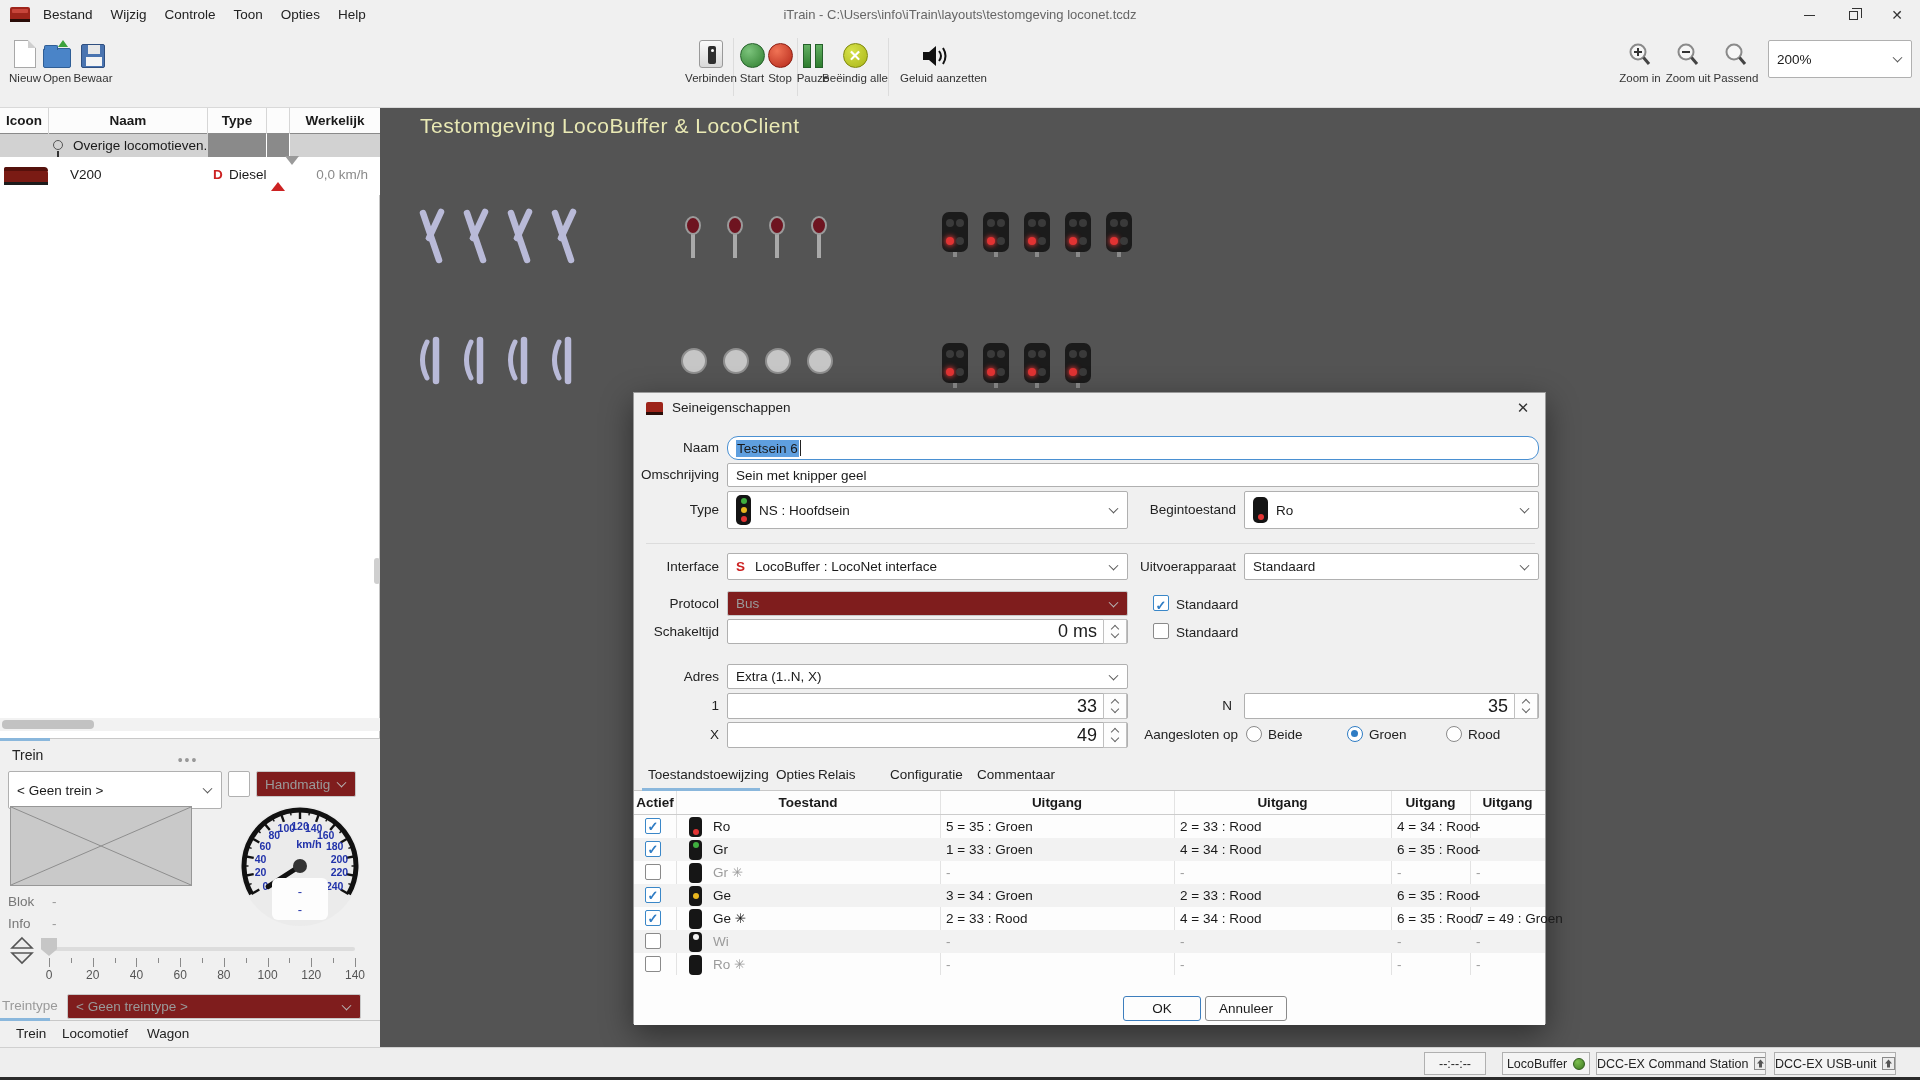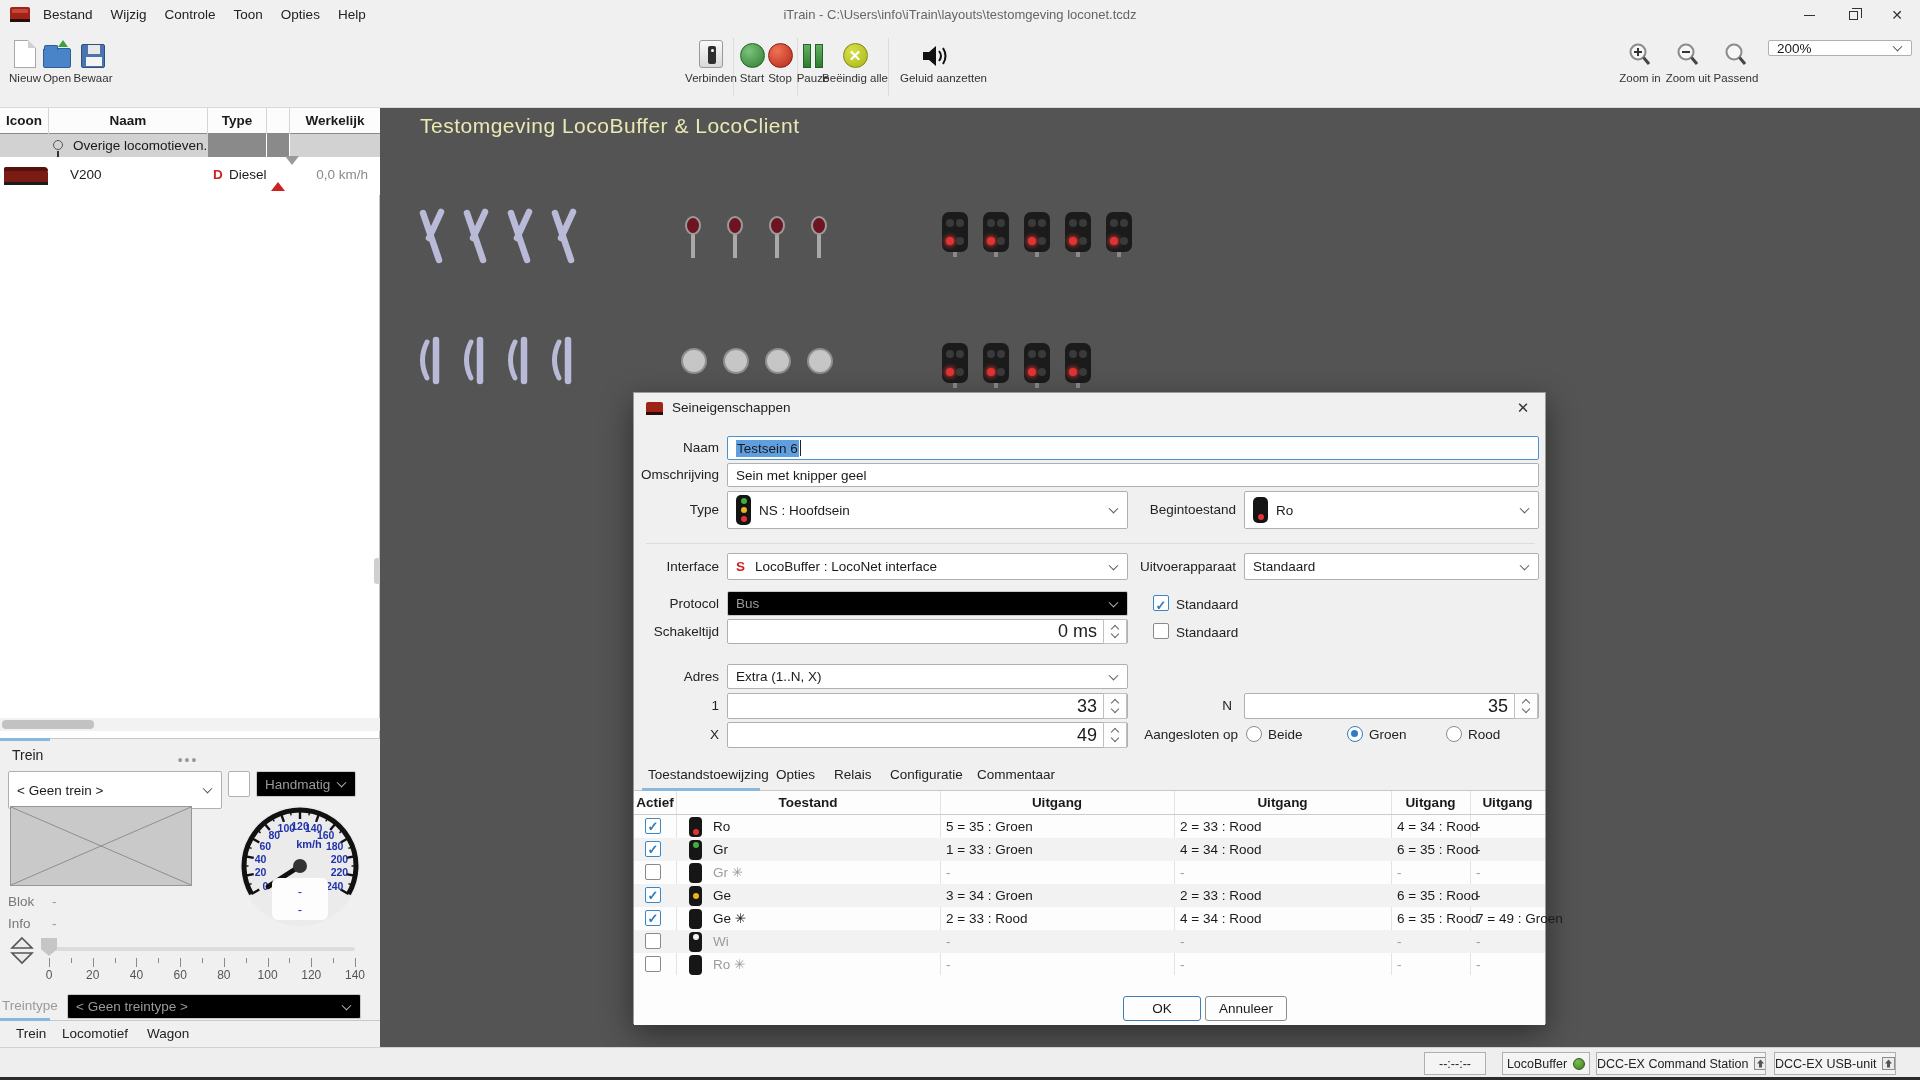--- a/index.html
+++ b/index.html
@@ -66,21 +66,21 @@
 
   
   .trein-panel { position:absolute; left:0; top:630px; width:380px; height:309px; background:#f0f0f0; }
   .tp-topline { position:absolute; left:0; top:0; width:380px; height:1px; background:#c8c8c8; }
   .tp-topblue { position:absolute; left:0; top:0; width:50px; height:3px; background:#8ab7dc; }
   .tp-title { position:absolute; left:12px; top:9px; font-size:14px; color:#222; }
   .tp-dots { position:absolute; left:168px; top:14px; width:40px; text-align:center; color:#999; font-size:14px; letter-spacing:2px; }
   .combo { position:relative; background:#fff; border:1px solid #b0b0b0; border-radius:2px; font-size:13.5px; }
   .combo .val { position:absolute; left:8px; top:0; bottom:0; display:flex; align-items:center; white-space:nowrap; }
   .chev { position:absolute; right:10px; top:50%; width:7px; height:7px; border-right:1.6px solid #555; border-bottom:1.6px solid #555; transform:translateY(-70%) rotate(45deg); }
-  .combo.disabled { background:#000000; border-color:#c8c8c8; color:#9a9a9a; }
+  .combo.disabled { background:#7f1d1d; border-color:#c8c8c8; color:#9a9a9a; }
   .combo.disabled .chev { border-color:#b8b8b8; }
   .img-box { position:absolute; left:10px; top:68px; width:182px; height:80px; background:#c9c9c9; border:1px solid #979797; }
   .kv { position:absolute; font-size:13.5px; color:#777; }
   .kv .v { color:#999; }
   .slider-track { position:absolute; left:49px; top:209px; width:306px; height:4px; background:#dcdcdc; border-radius:2px; }
   .slider-thumb { position:absolute; left:41px; top:200px; width:16px; height:18px; background:#c6c6c6; clip-path:polygon(0 0,100% 0,100% 62%,50% 100%,0 62%); }
   .tick { position:absolute; width:1px; background:#8a8a8a; }
   .tick-lbl { position:absolute; top:230px; width:40px; text-align:center; font-size:12px; color:#555; }
   .tp-tabs-line { position:absolute; left:0; top:282px; width:380px; height:1px; background:#c8c8c8; }
   .tp-tabs-blue { position:absolute; left:0; top:280px; width:50px; height:3px; background:#8ab7dc; }
@@ -267,21 +267,21 @@
     </div>
     <div class="tb-item" style="left:1701px">
       <div class="icn">
         <svg width="24" height="26">
           <circle cx="10" cy="10" r="7.5" fill="#f6f6f6" stroke="#8a8a8a" stroke-width="2"></circle>
           <line x1="15.5" y1="15.5" x2="21" y2="22" stroke="#444" stroke-width="3"></line>
         </svg>
       </div>
       <div class="lbl">Passend</div>
     </div>
-    <div class="combo" style="position:absolute; left:1768px; top:10px; width:144px; height:16px;">
+    <div class="combo" style="position:absolute; left:1768px; top:10px; width:144px; height:38px;">
       <span class="val">200%</span>
       <span class="chev"></span>
     </div>
   </div>
 
   <div class="left-panel">
     <div class="lt-header">
       <div class="lt-h" style="left:0;width:49px">Icoon</div>
       <div class="lt-h" style="left:49px;width:159px">Naam</div>
       <div class="lt-h" style="left:208px;width:59px">Type</div>
@@ -549,21 +549,21 @@
   </div>
 
   <div class="dialog">
     <div class="dlg-titlebar">
       <span class="dlg-icon"></span>
       <span class="dlg-title">Seineigenschappen</span>
       <span class="dlg-close">✕</span>
     </div>
 
     <div class="dlg-label" style="left:-25px;top:47px;">Naam</div>
-    <div class="field focus" style="left:93px;top:43px;width:812px;height:24px;">
+    <div class="field focus" style="left:93px;top:43px;width:812px;height:24px;border-radius:11px;">
       <span class="inner">
           <span class="sel-text">Testsein 6</span>
           <span class="caret-bar"></span>
         </span>
     </div>
 
     <div class="dlg-label" style="left:-25px;top:74px;">Omschrijving</div>
     <div class="field" style="left:93px;top:70px;width:812px;height:24px;">
       <span class="inner">Sein met knipper geel</span>
     </div>
@@ -661,21 +661,21 @@
     <span class="radio" style="left:612px;top:333px;"></span>
     <span class="rlabel" style="left:634px;top:334px;">Beide</span>
     <span class="radio on" style="left:713px;top:333px;"></span>
     <span class="rlabel" style="left:735px;top:334px;">Groen</span>
     <span class="radio" style="left:812px;top:333px;"></span>
     <span class="rlabel" style="left:834px;top:334px;">Rood</span>
 
     <div class="dlg-tabs">
       <span class="dlg-tab" style="left:14px">Toestandstoewijzing</span>
       <span class="dlg-tab" style="left:142px">Opties</span>
-      <span class="dlg-tab" style="left:200px">Relais</span>
+      <span class="dlg-tab" style="left:184px">Relais</span>
       <span class="dlg-tab" style="left:256px">Configuratie</span>
       <span class="dlg-tab" style="left:343px">Commentaar</span>
       <span class="dlg-tabs-line"></span>
       <span class="dlg-tab-underline"></span>
     </div>
 
     <div class="dlg-lower">
       <div class="st-h" style="left:0px;width:42px">Actief</div>
       <div class="st-h" style="left:42px;width:264px">Toestand</div>
       <div class="st-h" style="left:306px;width:234px">Uitgang</div>

